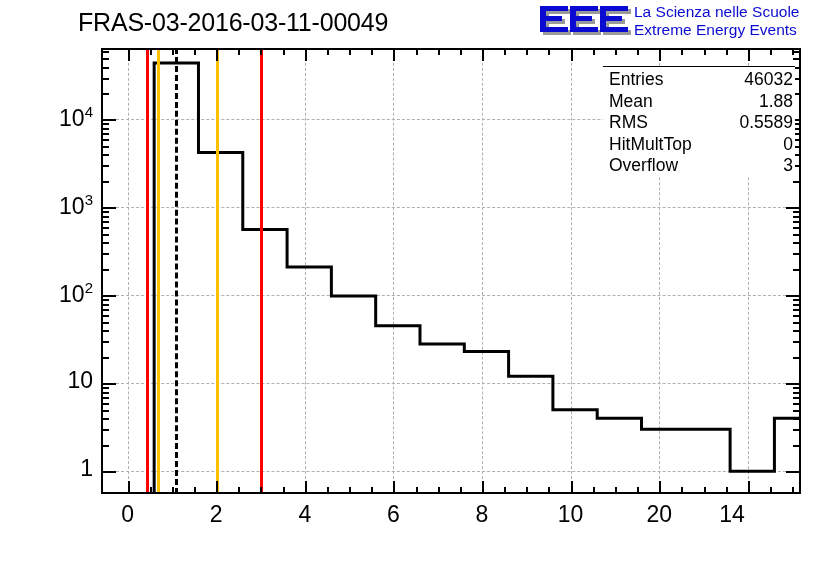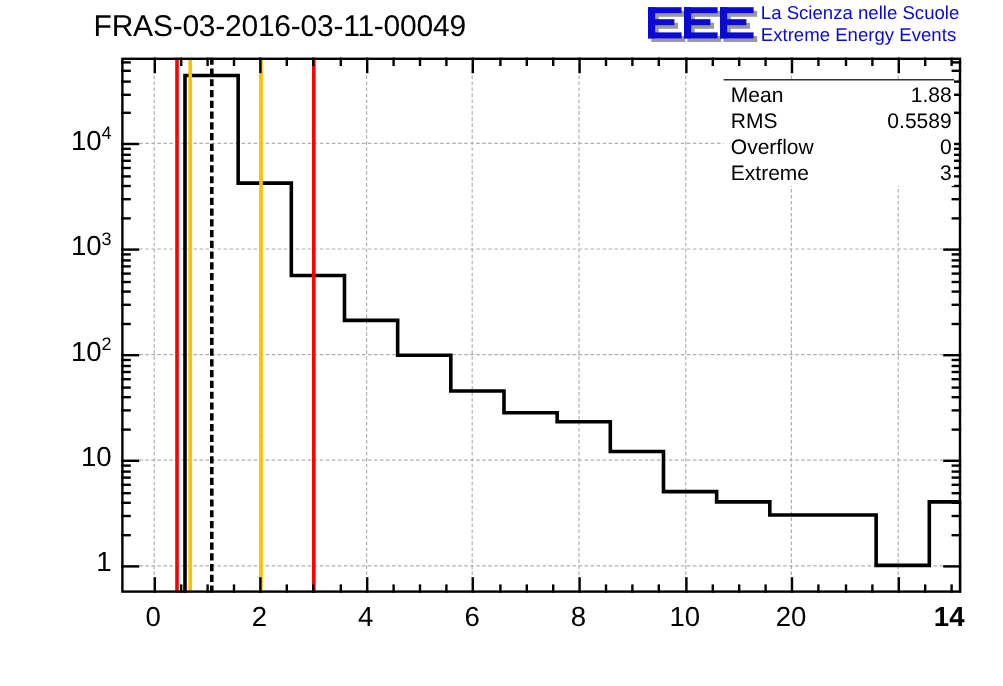--- a/index.html
+++ b/index.html
@@ -270,44 +270,48 @@
       <div class="tick" style="left:793px;top:58.018379009591115px;width:8px;height:2px;"></div>
       <div class="tick" style="left:101px;top:51.056430661603144px;width:8px;height:2px;"></div>
       <div class="tick" style="left:793px;top:51.056430661603144px;width:8px;height:2px;"></div>
       <div class="xlab" style="left:102.58227848101265px;top:501px;width:50px;">0</div>
       <div class="xlab" style="left:191.18987341772151px;top:501px;width:50px;">2</div>
       <div class="xlab" style="left:279.7974683544304px;top:501px;width:50px;">4</div>
       <div class="xlab" style="left:368.40506329113924px;top:501px;width:50px;">6</div>
       <div class="xlab" style="left:457.01265822784814px;top:501px;width:50px;">8</div>
       <div class="xlab" style="left:545.620253164557px;top:501px;width:50px;">10</div>
       <div class="xlab" style="left:634.2278481012659px;top:501px;width:50px;">20</div>
-      <div class="xlab" style="left:766px;top:501px;width:50px;font-weight:bold;">14</div>
+      <div class="xlab" style="left:707px;top:501px;width:50px;">14</div>
       <div class="ylab" style="left:9px;top:455.17159510391645px;width:84px;">1</div>
       <div class="ylab" style="left:9px;top:367.24738709384525px;width:84px;">10</div>
       <div class="ylab" style="left:9px;top:279.32317908377405px;width:84px;">10<sup>2</sup></div>
       <div class="ylab" style="left:9px;top:191.39897107370285px;width:84px;">10<sup>3</sup></div>
       <div class="ylab" style="left:9px;top:103.47476306363166px;width:84px;">10<sup>4</sup></div>
     </div>
 
 
   <div class="statsbox">
     <div class="stats-rule"></div>
     <div id="stats-rows">
         <div class="stats-row">
+          <span class="k">Entries</span>
+          <span class="v">46032</span>
+        </div>
+        <div class="stats-row">
           <span class="k">Mean</span>
           <span class="v">1.88</span>
         </div>
         <div class="stats-row">
           <span class="k">RMS</span>
           <span class="v">0.5589</span>
         </div>
         <div class="stats-row">
+          <span class="k">HitMultTop</span>
+          <span class="v">0</span>
+        </div>
+        <div class="stats-row">
           <span class="k">Overflow</span>
-          <span class="v">0</span>
-        </div>
-        <div class="stats-row">
-          <span class="k">Extreme</span>
           <span class="v">3</span>
         </div>
       </div>
   </div>
 
 </div>
 
 </body></html>

